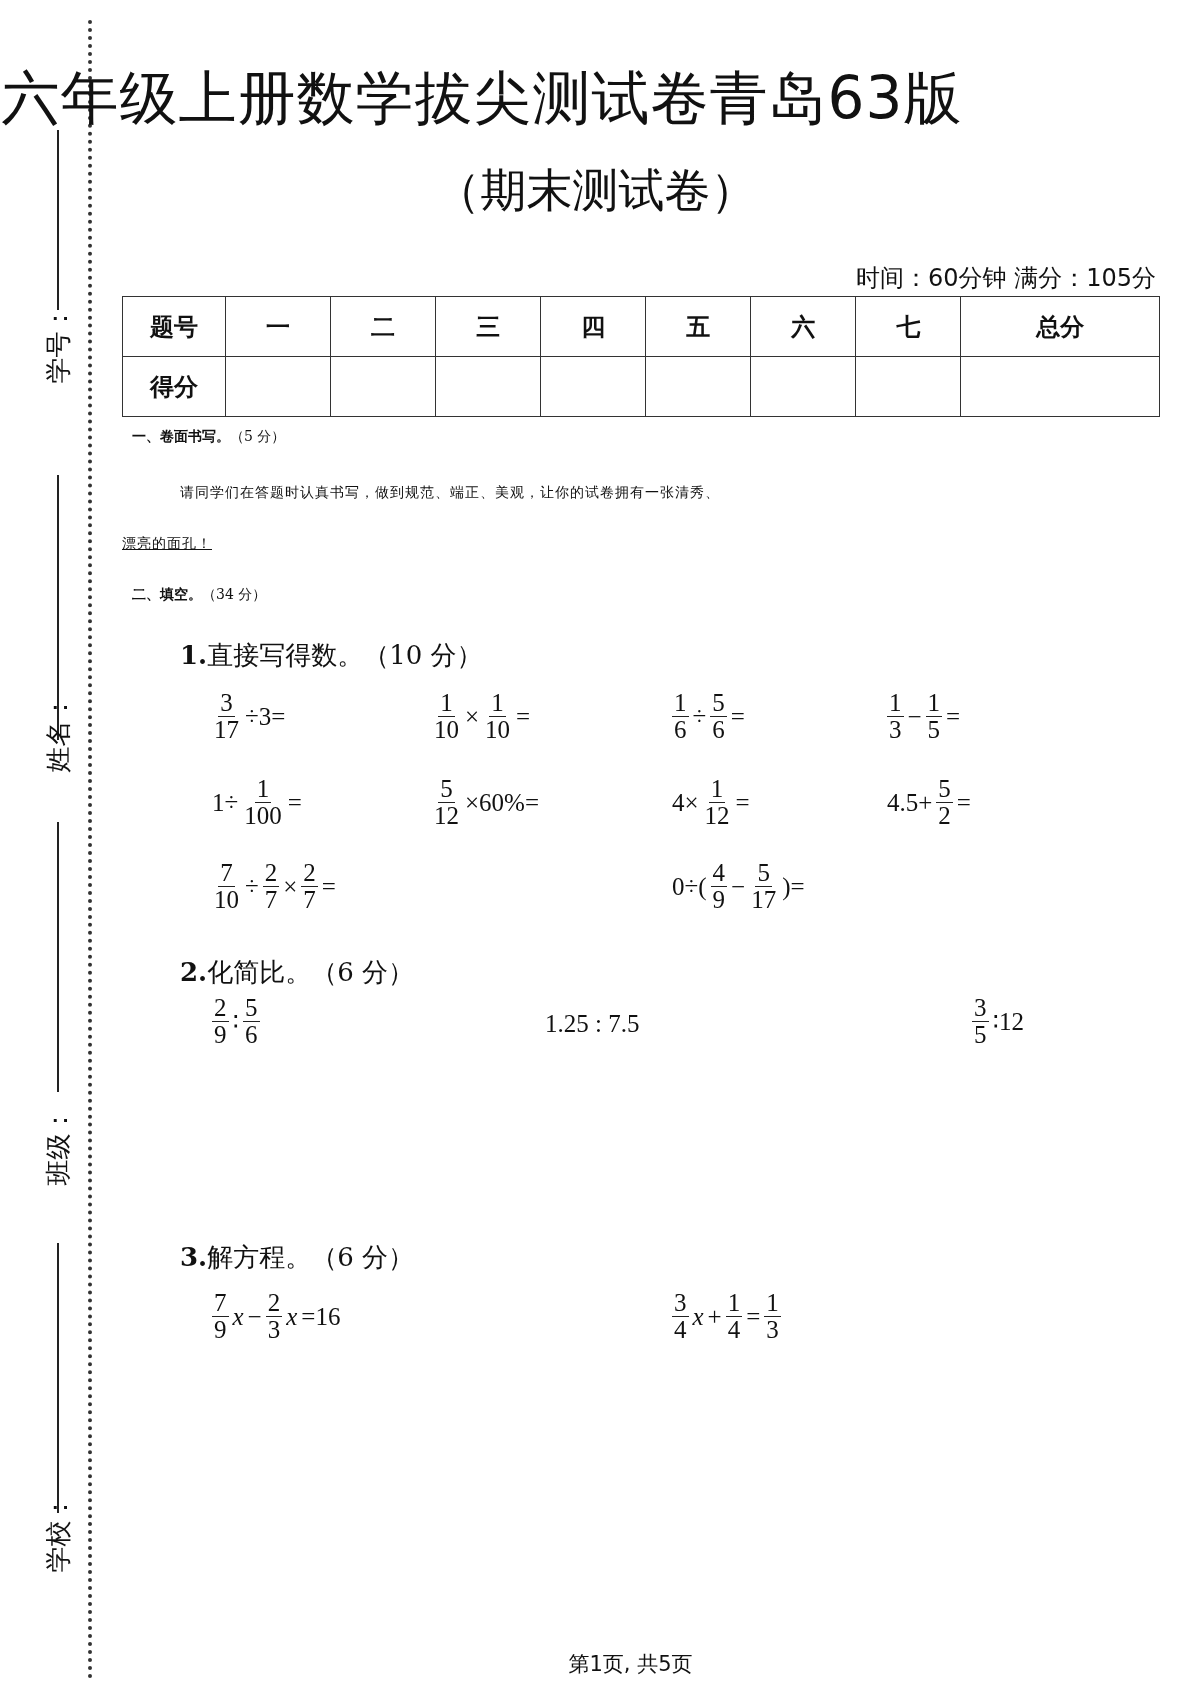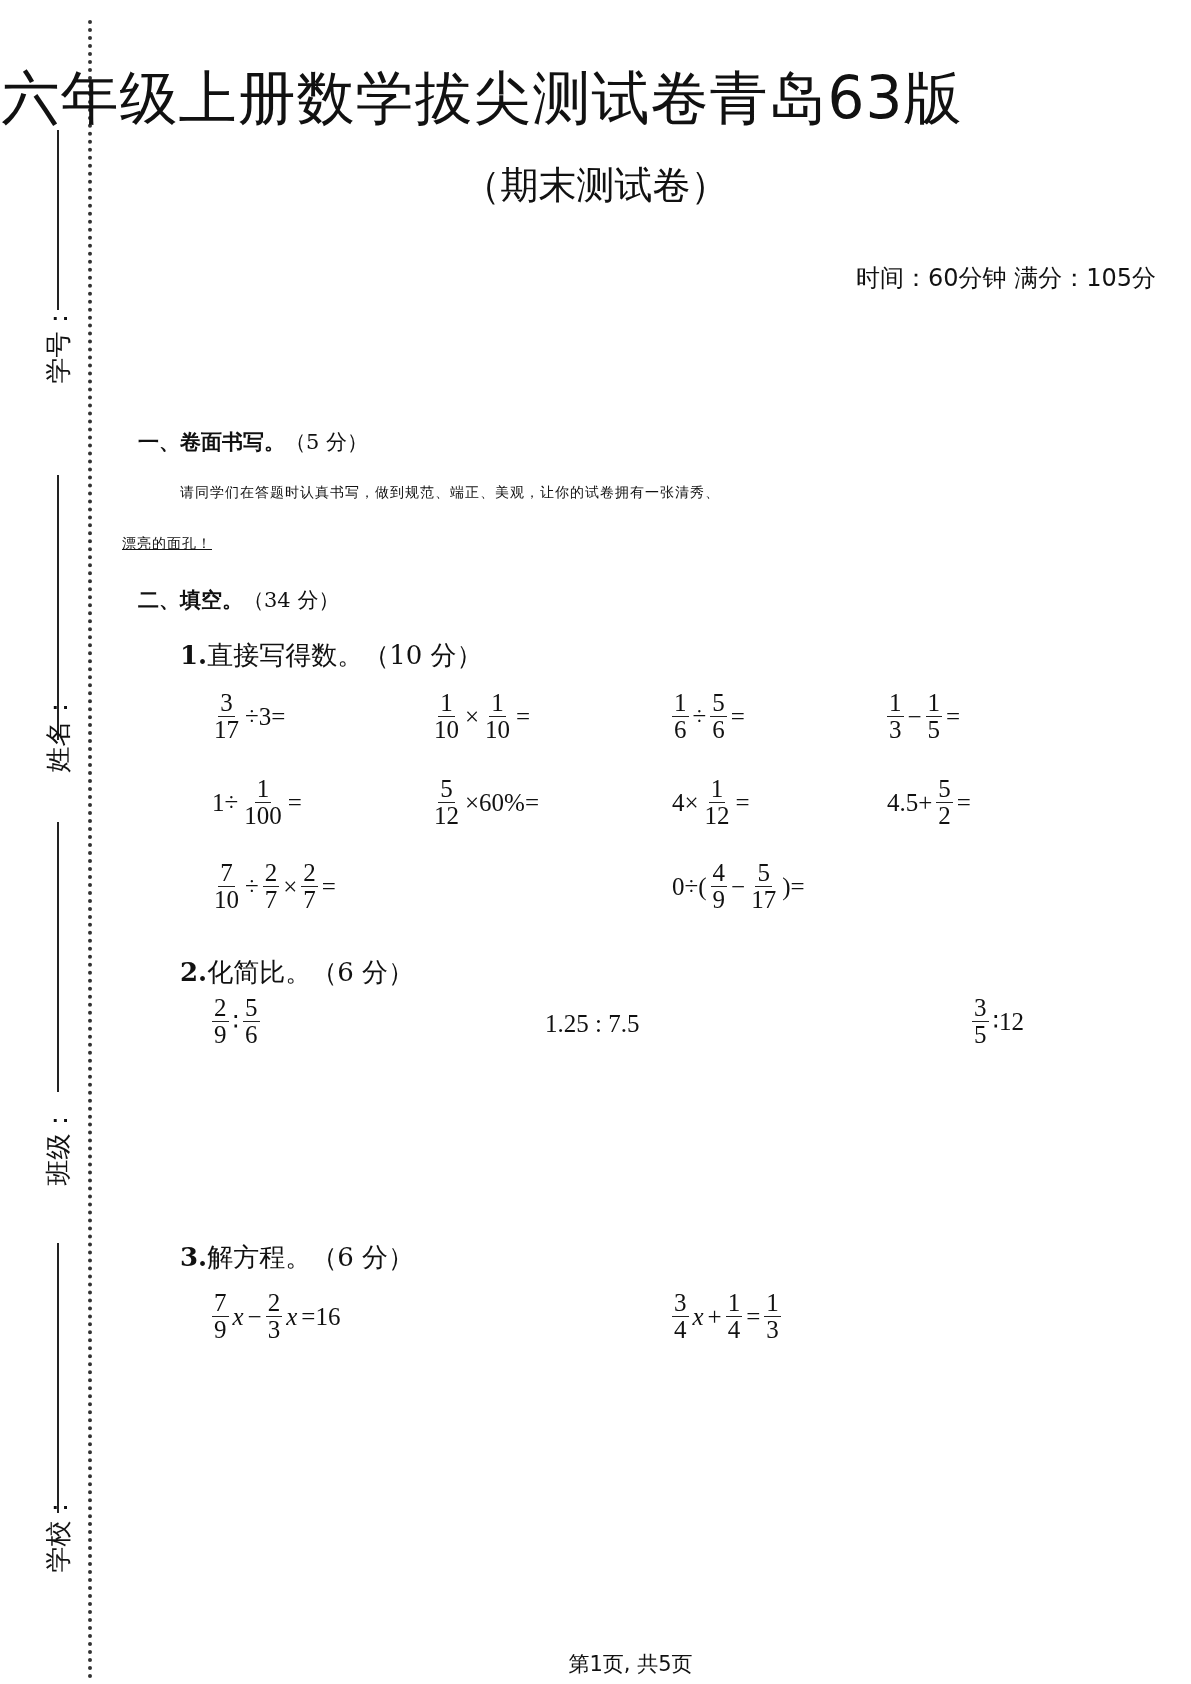--- a/index.html
+++ b/index.html
@@ -2,26 +2,26 @@
 <html><head>
 <meta charset="utf-8">
 <style>
   html, body { margin:0; padding:0; background:#ffffff; }
   body { width:1191px; height:1684px; position:relative; overflow:hidden; color:#111; font-family:"DejaVu Serif", serif; }
   
   .dash-line { position:absolute; left:88px; top:20px; height:1660px; border-left:4px dotted #333; }
   .side-label { position:absolute; left:40px; width:36px; font-family:"DejaVu Sans", sans-serif; font-size:26px; transform:rotate(-90deg); transform-origin:center center; text-align:center; white-space:nowrap; }
   .side-line { position:absolute; left:57px; border-left:2px solid #222; }
   .title { position:absolute; left:0; width:964px; text-align:center; font-family:"DejaVu Sans", sans-serif; font-size:58px; font-weight:500; letter-spacing:1px; }
-  .subtitle { position:absolute; left:0; width:1191px; text-align:center; font-family:"DejaVu Sans", sans-serif; font-size:38px; }
+  .subtitle { position:absolute; left:0; width:1191px; text-align:center; font-family:"DejaVu Sans", sans-serif; font-size:46px; }
   .meta { position:absolute; right:35px; top:262px; font-family:"DejaVu Sans", sans-serif; font-size:24px; }
   table.score { position:absolute; left:122px; top:296px; width:1038px; border-collapse:collapse; font-family:"DejaVu Sans", sans-serif; font-size:24px; }
   table.score td { border:1.5px solid #333; height:57px; text-align:center; font-weight:bold; }
   table.score td.hdr { width:100px; }
-  .sec { position:absolute; left:138px; font-size:21px;text-align:right; }
+  .sec { position:absolute; left:132px; font-size:14px;text-align:right; }
   .sec b { font-family:"DejaVu Sans", sans-serif; font-weight:bold; }
   .para { position:absolute; font-size:14px; letter-spacing:1px; }
   .q { position:absolute; left:180px; font-size:26px; }
   .q .num { font-weight:bold; font-family:"DejaVu Serif", serif; }
   .expr { position:absolute; font-family:"Liberation Serif", serif; font-size:25px; display:flex; align-items:center; white-space:nowrap; }
   .frac { display:inline-flex; flex-direction:column; align-items:center; margin:0 2px; line-height:1.05; }
   .frac .n { border-bottom:1.5px solid #222; padding:0 2px; }
   .frac .d { padding:0 2px; }
   .op { margin:0 2px; }
   .ital { font-style:italic; }
@@ -43,20 +43,42 @@
 
 <div class="side-line" style="top:1243px;height:270px;"></div>
 <div class="side-label" style="top:1537px;">学校：</div>
 
 <div class="title" style="top:60px;">六年级上册数学拔尖测试卷青岛63版</div>
 <div class="subtitle" style="top:160px;">（期末测试卷）</div>
 <div class="meta">时间：60分钟  满分：105分</div>
 
 <table class="score">
   <tbody>
+      <tr>
+    <td class="hdr">题号</td>
+    <td>一</td>
+    <td>二</td>
+    <td>三</td>
+    <td>四</td>
+    <td>五</td>
+    <td>六</td>
+    <td>七</td>
+    <td>总分</td>
+  </tr>
+  <tr>
+    <td class="hdr">得分</td>
+    <td></td>
+    <td></td>
+    <td></td>
+    <td></td>
+    <td></td>
+    <td></td>
+    <td></td>
+    <td></td>
+  </tr>
 </tbody>
   </table>
 
 <div class="sec" style="top:428px;">
   <b>一、卷面书写。</b><span>（5 分）</span>
 </div>
 <div class="para" style="left:180px;top:484px;">请同学们在答题时认真书写，做到规范、端正、美观，让你的试卷拥有一张清秀、</div>
 <div class="para" style="left:122px;top:535px;text-decoration:underline;">漂亮的面孔！</div>
 
 <div class="sec" style="top:586px;">

